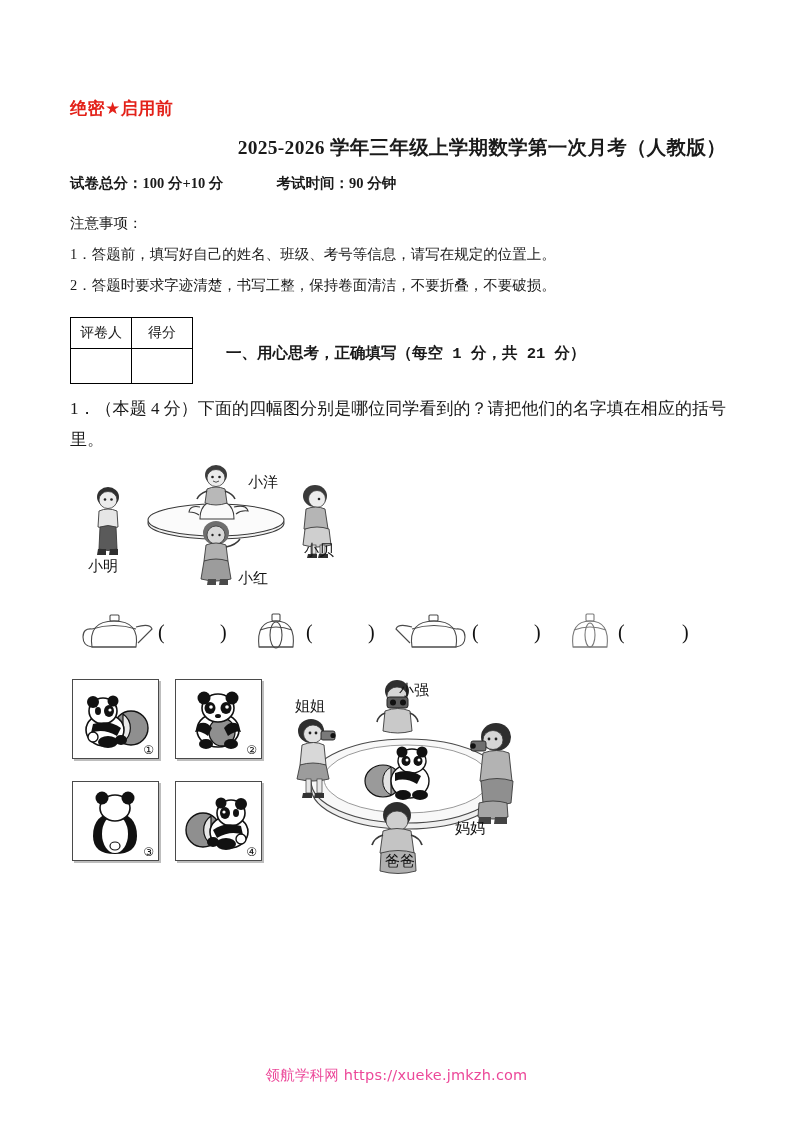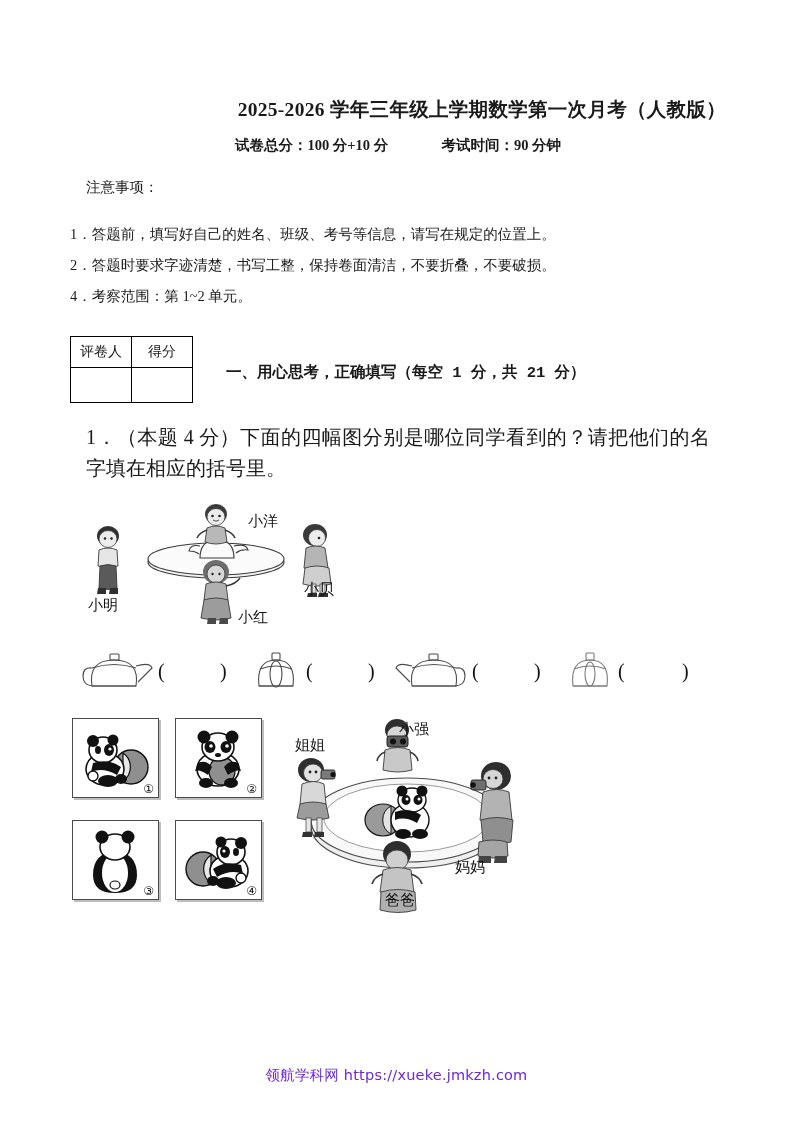--- a/index.html
+++ b/index.html
@@ -40,48 +40,47 @@
   }
   .exam-title {
     text-align: right;
     font-weight: bold;
     font-size: 19.5px;
     line-height: 28px;
     margin: 0 0 10px 0;
     letter-spacing: 0.3px;
   }
   .exam-subtitle {
-    text-align: center;
     font-weight: bold;
     font-size: 14.5px;
     line-height: 22px;
     margin: 0 0 14px 0;
   }
   .exam-subtitle .gap {
     display: inline-block;
     width: 46px;
   }
 
   
   .notice-head {
     font-size: 14.5px;
     line-height: 31px;
-    margin: 16px;
+    margin: 0;
   }
   .notice-item {
     font-size: 14.5px;
     line-height: 31px;
     margin: 0;
     text-align: justify;
   }
 
   
   .section-row {
     position: relative;
-    margin-top: 24px;
+    margin-top: 16px;
     height: 70px;
   }
   .score-table {
     border-collapse: collapse;
     position: absolute;
     left: 0;
     top: 0;
   }
   .score-table td {
     border: 1.4px solid #000;
@@ -98,23 +97,23 @@
     position: absolute;
     left: 156px;
     top: 26px;
     font-weight: bold;
     font-size: 15.5px;
     font-family: Liberation Mono, monospace;
   }
 
   
   .q-text {
-    font-size: 20px;
+    font-size: 17px;
     line-height: 31px;
-    margin: 16px;
+    margin: 0;
     text-align: justify;
   }
   .q1-block { margin-top: 6px; }
   .q2-block { margin-top: 6px; }
   .paren-space {
     display: inline-block;
     width: 62px;
   }
   .paren-space-sm {
     display: inline-block;
@@ -187,45 +186,45 @@
   }
   .family-figure svg { display: block; }
 
   
   .footer-mark {
     position: absolute;
     left: 0;
     right: 0;
     top: 1066px;
     text-align: center;
-    color: #6d28d9;
+    color: #ec4899;
     font-size: 14.5px;
     font-family: "DejaVu Sans", sans-serif;
     letter-spacing: 0.2px;
   }
 </style>
 </head>
 <body>
 
 <div class="page">
   <div class="content">
 
+    <div class="secret-line">绝密★启用前</div>
 
     <div class="exam-title">2025-2026 学年三年级上学期数学第一次月考（人教版）</div>
 
     <div class="exam-subtitle">
       <span>试卷总分：100 分+10 分</span>
       <span class="gap"></span>
       <span>考试时间：90 分钟</span>
     </div>
 
     <div class="notice-head">注意事项：</div>
     <div class="notice-item">1．答题前，填写好自己的姓名、班级、考号等信息，请写在规定的位置上。</div>
     <div class="notice-item">2．答题时要求字迹清楚，书写工整，保持卷面清洁，不要折叠，不要破损。</div>
-    <div class="notice-item">4．考察范围：第 1~2 单元。</div>
 
     <div class="section-row">
       <table class="score-table">
         <tbody>
             <tr>
           <td>评卷人</td>
           <td>得分</td>
         </tr>
         <tr>
           <td class="blank"></td>

